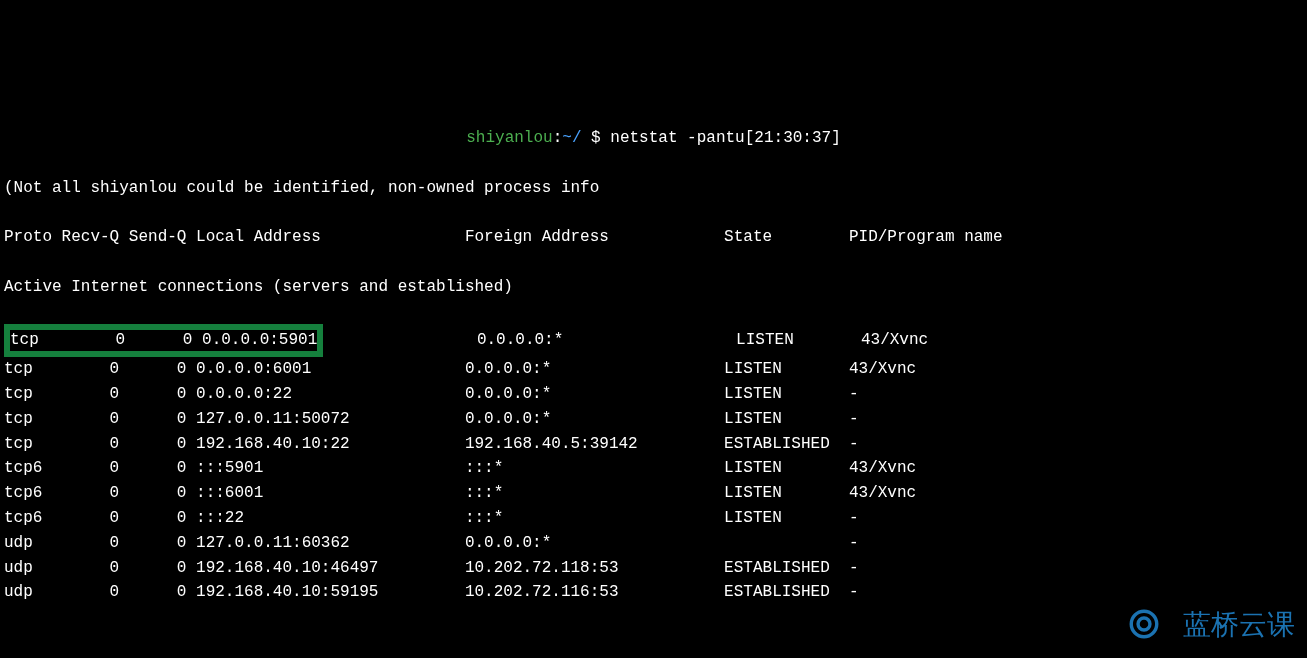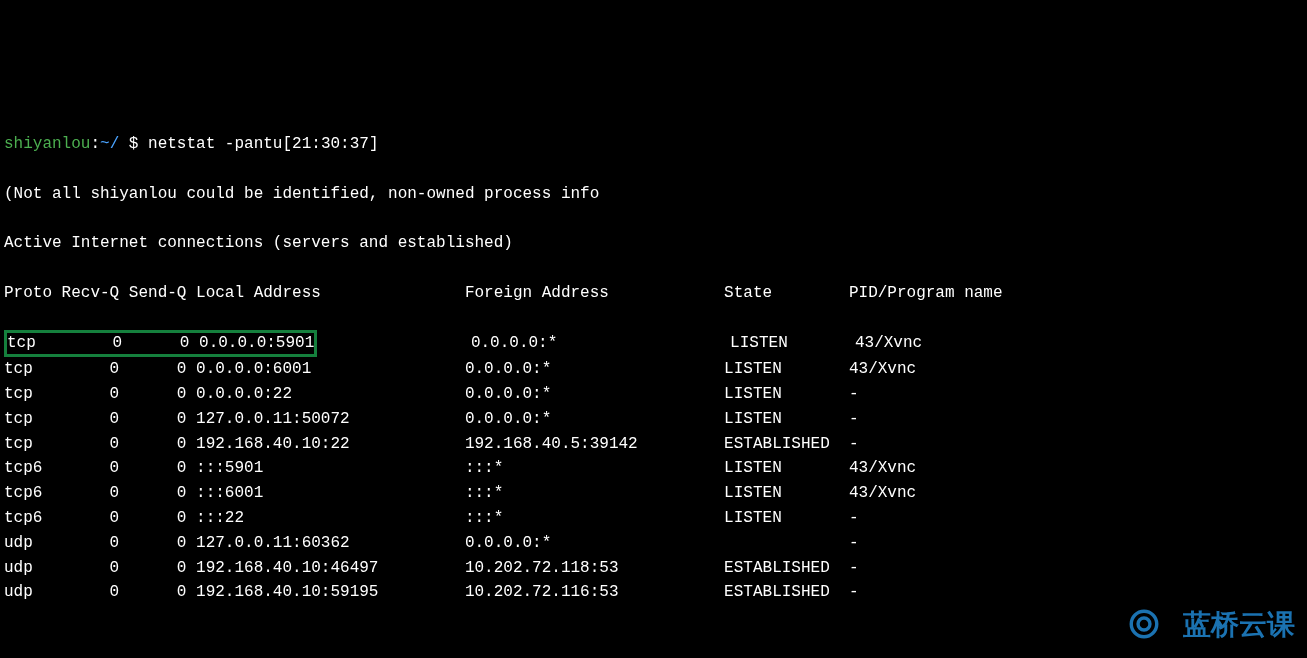--- a/index.html
+++ b/index.html
@@ -23,38 +23,37 @@
       color: #4caf50;
     }
     .blue {
       color: #4aa3ff;
     }
     .white {
       color: #ffffff;
     }
     .prompt-line {
       display: flex;
-      justify-content: flex-start;
-      margin-top: 6px;
+      justify-content: center;
     }
     .highlight-row {
-      border: 3px solid #15803d;
+      border: 6px solid #15803d;
       display: inline-block;
       line-height: 1.3;
       padding: 0;
       text-align: right;
     }
     .watermark {
       position: absolute;
       bottom: 12px;
       right: 12px;
       color: #1e7fc5;
       font-family: sans-serif;
       font-size: 28px;
-      font-weight: bold;
+      font-weight: normal;
       opacity: 0.9;
       display: flex;
       align-items: center;
       gap: 22px;
     }
     .watermark-icon {
       width: 34px;
       height: 34px;
       position: relative;
       display: inline-flex;
@@ -67,22 +66,22 @@
     }
   </style>
 </head>
 <body>
 
 
 
 <div>
 <div class="prompt-line"><span><span class="green">shiyanlou</span><span class="white">:</span><span class="blue">~/</span><span class="white"> $ </span><span class="white">netstat -pantu</span></span><span class="white">[21:30:37]</span></div>
 <div>(Not all shiyanlou could be identified, non-owned process info</div>
+<div id="netstat-header">Proto Recv-Q Send-Q Local Address               Foreign Address            State        PID/Program name</div>
 <div>Active Internet connections (servers and established)</div>
-<div id="netstat-header">Proto Recv-Q Send-Q Local Address               Foreign Address            State        PID/Program name</div>
 <div id="netstat-rows"><div><span class="highlight-row">tcp        0      0 0.0.0.0:5901</span>                0.0.0.0:*                  LISTEN       43/Xvnc</div><div>tcp        0      0 0.0.0.0:6001                0.0.0.0:*                  LISTEN       43/Xvnc</div><div>tcp        0      0 0.0.0.0:22                  0.0.0.0:*                  LISTEN       -</div><div>tcp        0      0 127.0.0.11:50072            0.0.0.0:*                  LISTEN       -</div><div>tcp        0      0 192.168.40.10:22            192.168.40.5:39142         ESTABLISHED  -</div><div>tcp6       0      0 :::5901                     :::*                       LISTEN       43/Xvnc</div><div>tcp6       0      0 :::6001                     :::*                       LISTEN       43/Xvnc</div><div>tcp6       0      0 :::22                       :::*                       LISTEN       -</div><div>udp        0      0 127.0.0.11:60362            0.0.0.0:*                               -</div><div>udp        0      0 192.168.40.10:46497         10.202.72.118:53           ESTABLISHED  -</div><div>udp        0      0 192.168.40.10:59195         10.202.72.116:53           ESTABLISHED  -</div></div>
 
 
 
 
 </div>
 
 <div class="watermark">
   <span class="watermark-icon">
     <svg viewBox="0 0 40 40">

